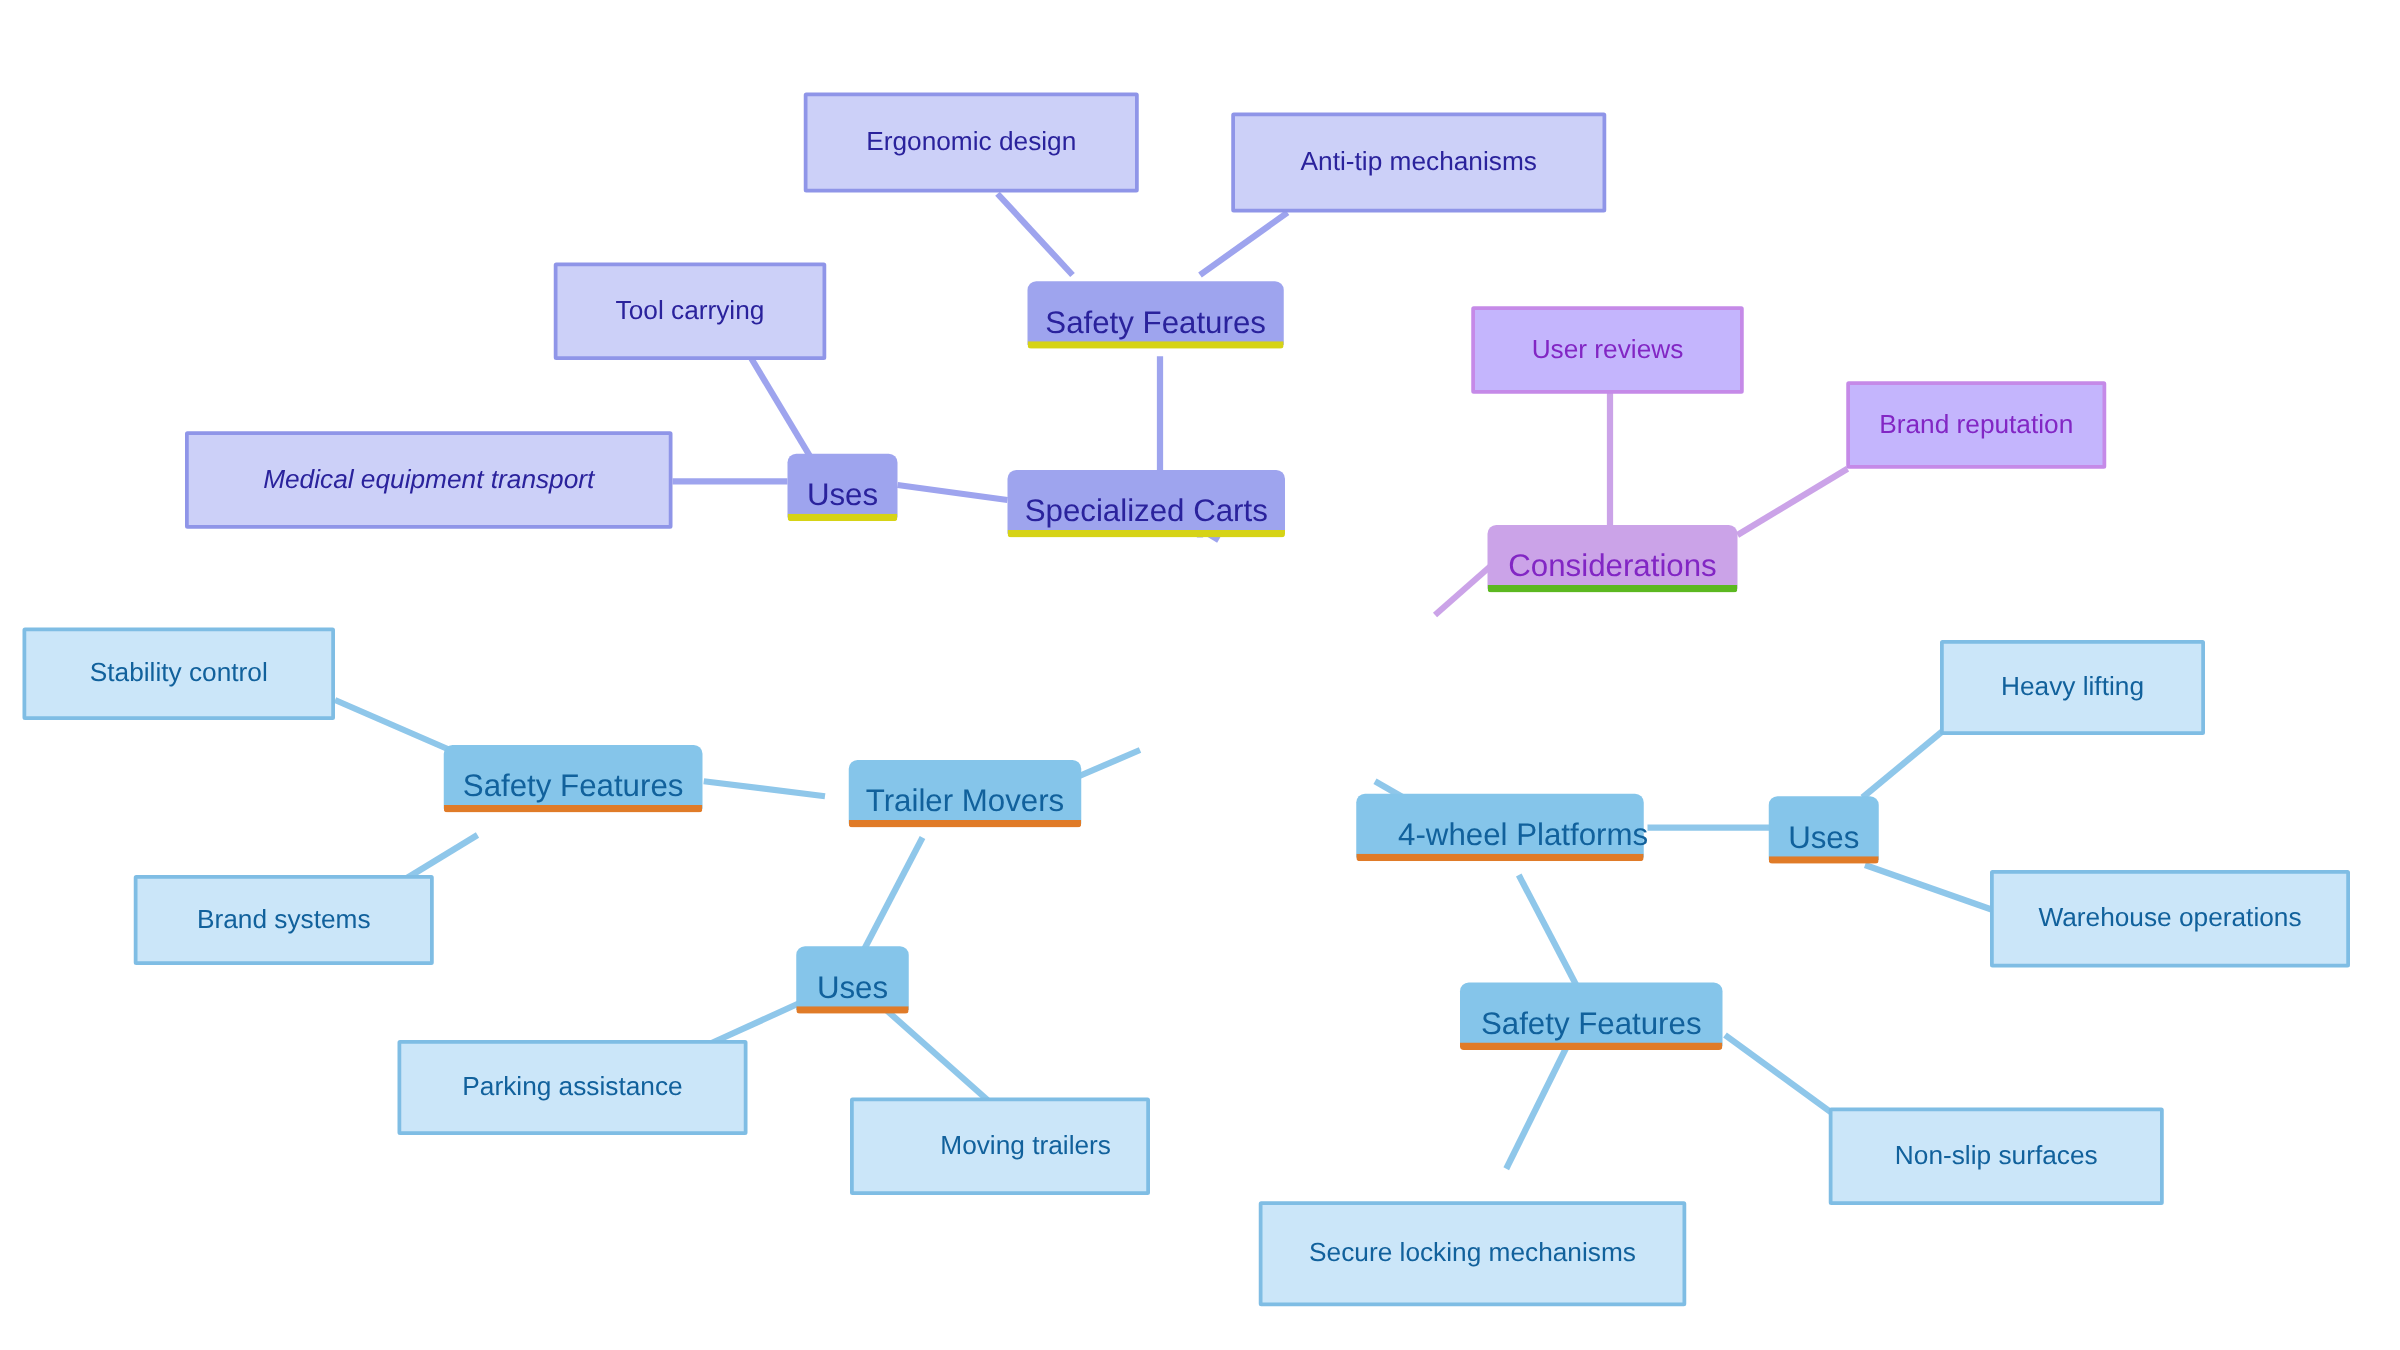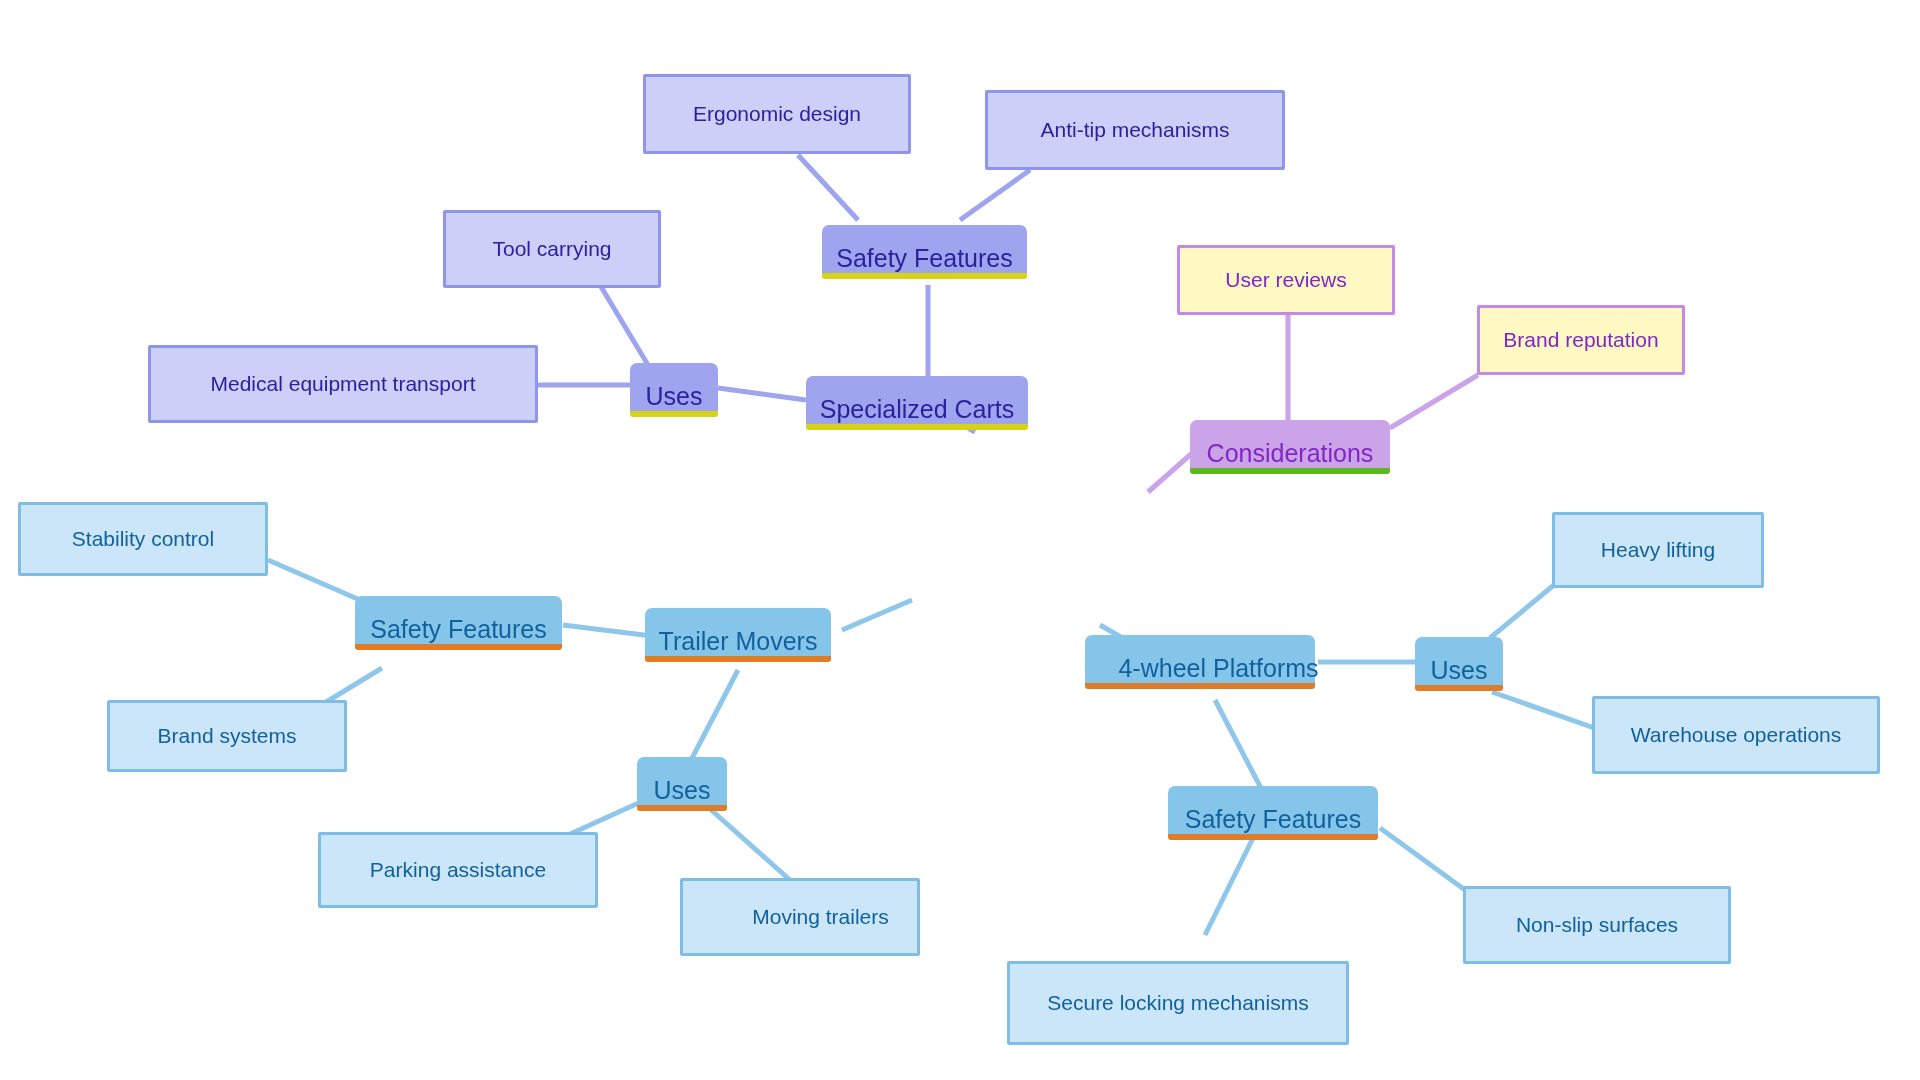--- a/index.html
+++ b/index.html
@@ -75,21 +75,21 @@
     border-style: solid;
     border-radius: 2px;
     font-size: 21px;
   }
   .node.leaf.purple {
     background: #ccd0f8;
     border-color: #8f95e8;
     color: #2a229c;
   }
   .node.leaf.violet {
-    background: #fef9c3;
+    background: #c4b5fd;
     border-color: #c58ae8;
     color: #8226c4;
   }
   .node.leaf.blue {
     background: #cbe6f9;
     border-color: #7fbde4;
     color: #11619c;
   }
 </style>
 </head>
@@ -147,37 +147,37 @@
   </div>
 
   <div class="node branch purple" style="left:630px; top:363px; width:88px; height:54px;">
     <span>Uses</span>
   </div>
 
   <div class="node leaf purple" style="left:443px; top:210px; width:218px; height:78px;">
     <span>Tool carrying</span>
   </div>
 
-  <div class="node leaf purple" style="left:148px; top:345px; width:390px; height:78px;">
+  <div class="node leaf purple" style="left:148px; top:345px; width:390px; height:78px;font-style:italic;">
     <span>Medical equipment transport</span>
   </div>
 
   <div class="node branch violet" style="left:1190px; top:420px; width:200px; height:54px;">
     <span>Considerations</span>
   </div>
 
   <div class="node leaf violet" style="left:1177px; top:245px; width:218px; height:70px;">
     <span>User reviews</span>
   </div>
 
   <div class="node leaf violet" style="left:1477px; top:305px; width:208px; height:70px;">
     <span>Brand reputation</span>
   </div>
 
-  <div class="node branch blue" style="left:645px; top:608px; width:186px; height:54px;">
+  <div class="node branch blue" style="left:679px; top:608px; width:186px; height:54px;">
     <span>Trailer Movers</span>
   </div>
 
   <div class="node branch blue" style="left:355px; top:596px; width:207px; height:54px;">
     <span>Safety Features</span>
   </div>
 
   <div class="node leaf blue" style="left:18px; top:502px; width:250px; height:74px;">
     <span>Stability control</span>
   </div>

